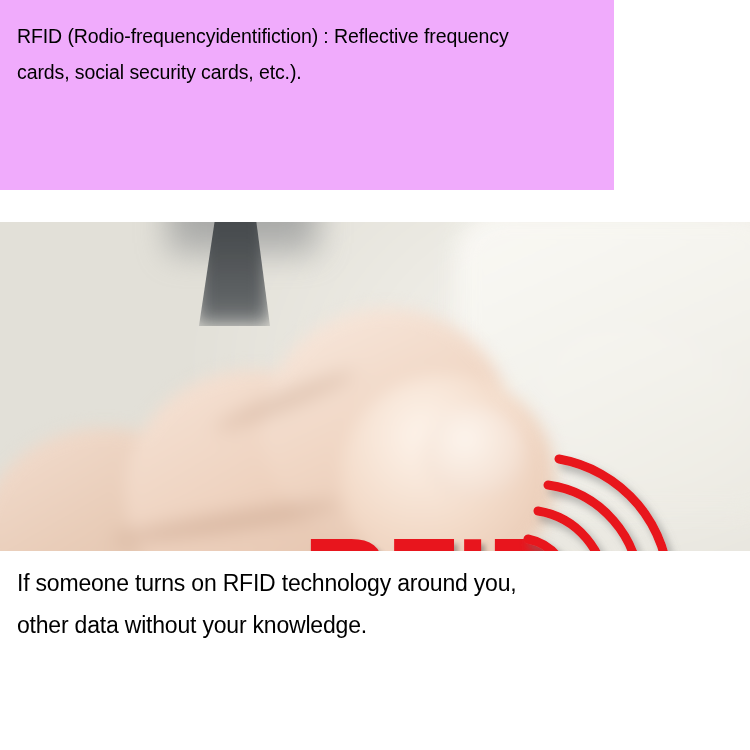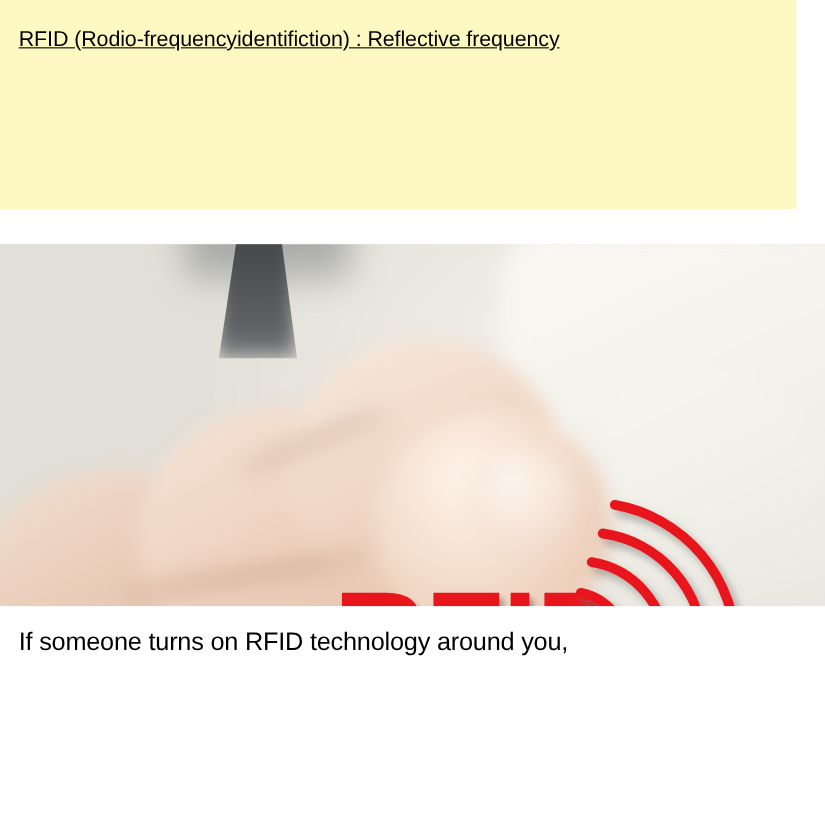--- a/index.html
+++ b/index.html
@@ -20,26 +20,25 @@
     width: 750px;
     height: 750px;
     background: #ffffff;
   }
 
   
   .top-text {
     position: absolute;
     left: 0;
     top: 0;
-    width: 724px;
+    width: 614px;
     height: 190px;
-    background: #fef9c3;
+    background: #f0abfc;
     box-sizing: border-box;
     padding: 18px 14px 0 17px;
-    text-decoration: underline;
   }
   .top-text p {
     margin: 0;
     color: #000000;
     font-size: 19.5px;
     line-height: 36px;
     letter-spacing: -0.1px;
     white-space: nowrap;
   }
 
@@ -198,20 +197,21 @@
     white-space: nowrap;
   }
 </style>
 </head>
 <body>
 
 <div class="page">
 
   <div class="top-text">
     <p>RFID (Rodio-frequencyidentifiction) : Reflective frequency</p>
+    <p>cards, social security cards, etc.).</p>
   </div>
 
   <div class="photo">
 
     <div class="bg-plate"></div>
     <div class="bg-panel"></div>
     <div class="bg-dark-wedge2"></div>
     <div class="bg-dark-wedge"></div>
 
     <div class="hand">
@@ -245,15 +245,16 @@
             <path d="M 33,4  A 133,133 0 0 1 33,266" stroke-width="9"></path>
           </g>
         </svg>
       </div>
     </div>
 
   </div>
 
   <div class="bottom-text">
     <p>If someone turns on RFID technology around you,</p>
+    <p>other data without your knowledge.</p>
   </div>
 
 </div>
 
 </body></html>

